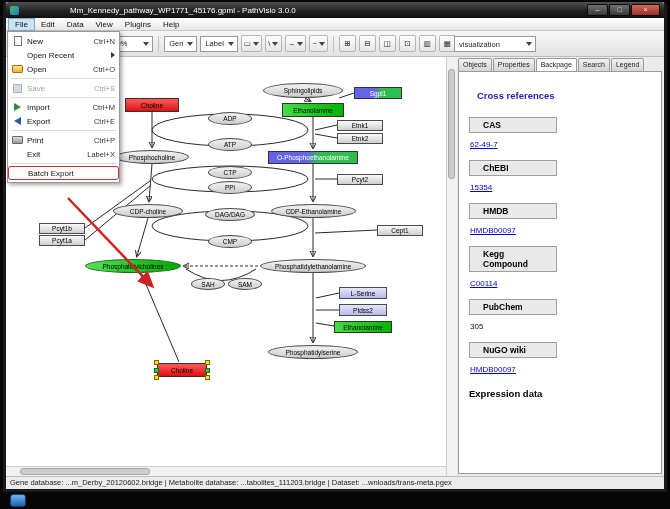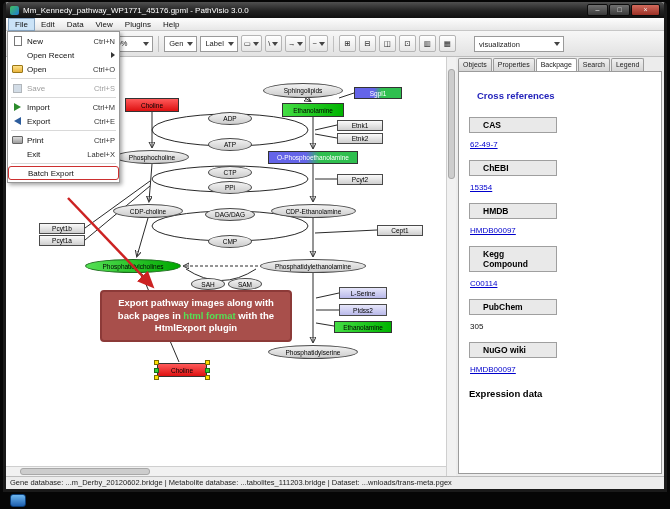--- a/index.html
+++ b/index.html
@@ -5,42 +5,42 @@
   *{margin:0;padding:0;box-sizing:border-box;font-family:"Liberation Sans",sans-serif;}
   html,body{width:670px;height:509px;background:#060606;position:relative;overflow:hidden;}
 
   .window{position:absolute;left:3px;top:2px;width:664px;height:490px;background:#ececec;
     border:3px solid #1a1a1a;border-top:none;border-radius:4px 4px 0 0;}
 
   
   .titlebar{height:16px;background:linear-gradient(#505050,#232323 55%,#101010);display:flex;
     align-items:center;color:#fff;font-size:8px;padding:0 4px;border-radius:3px 3px 0 0;}
   .app-icon{width:9px;height:9px;background:linear-gradient(135deg,#41c05b,#1d7bd4);border-radius:2px;margin-right:4px;flex:none;}
-  .title-text{flex:1;white-space:nowrap;overflow:hidden;}
+  .title-text{flex:1;white-space:nowrap;overflow:hidden;margin-left:47px;}
   .win-btns{display:flex;gap:1px;}
   .win-btn{width:21px;height:12px;background:linear-gradient(#707070,#3a3a3a);border:1px solid #0c0c0c;
     border-radius:2px;color:#eee;font-size:7px;line-height:10px;text-align:center;}
   .win-btn.close{width:29px;background:linear-gradient(#d26a5c,#9c3126);}
 
   
   .menubar{height:13px;background:linear-gradient(#fdfdfd,#e7e7e7);border-bottom:1px solid #c6c6c6;
     display:flex;align-items:center;font-size:8px;color:#111;padding-left:2px;}
   .mb-item{padding:0 6px;height:13px;line-height:13px;}
   .mb-item.active{background:#cbe3f7;border:1px solid #89a7c4;line-height:11px;}
 
   
   .toolbar{height:26px;background:linear-gradient(#f7f7f7,#e2e2e2);border-bottom:1px solid #bdbdbd;
     display:flex;align-items:center;gap:3px;padding:0 4px;position:relative;font-size:7.5px;color:#222;}
   .tsep{width:1px;height:16px;background:#c0c0c0;margin:0 2px;flex:none;}
   .tbtn{height:17px;min-width:17px;display:flex;align-items:center;justify-content:center;border:1px solid #b5b5b5;
     background:linear-gradient(#fff,#e6e6e6);border-radius:2px;gap:2px;padding:0 2px;flex:none;}
   .combo{height:16px;border:1px solid #9a9a9a;background:#fff;display:flex;align-items:center;
     padding:0 3px 0 4px;gap:4px;flex:none;}
   .caret{width:0;height:0;border-left:3px solid transparent;border-right:3px solid transparent;border-top:4px solid #444;flex:none;}
-  .viz-combo{position:absolute;left:468px;top:5px;width:90px;}
+  .viz-combo{position:absolute;left:448px;top:5px;width:82px;}
 
   
   .ic-page{width:9px;height:11px;background:#fff;border:1px solid #777;}
   .ic-folder{width:12px;height:9px;background:linear-gradient(#ffe28a,#e8b33c);border:1px solid #9a7718;border-radius:1px;}
   .ic-save{width:10px;height:10px;background:#9db3c8;border:1px solid #55606b;}
   .ic-save.dim{opacity:.45;}
   .ic-print{width:11px;height:8px;background:linear-gradient(#ddd,#9c9c9c);border:1px solid #666;border-radius:1px;}
   .ic-arrow-r{width:0;height:0;border-top:4px solid transparent;border-bottom:4px solid transparent;border-left:7px solid #2c8c2c;}
   .ic-arrow-l{width:0;height:0;border-top:4px solid transparent;border-bottom:4px solid transparent;border-right:7px solid #2c5c9c;}
   .ic-sub{width:0;height:0;border-top:3px solid transparent;border-bottom:3px solid transparent;border-left:4px solid #333;}
@@ -260,25 +260,20 @@
           <div class="pnode met" style="left: 254px; top: 202px; width: 106px; height: 14px;">Phosphatidylethanolamine</div>
           <div class="pnode met" style="left: 185px; top: 221px; width: 34px; height: 12px;">SAH</div>
           <div class="pnode met" style="left: 222px; top: 221px; width: 34px; height: 12px;">SAM</div>
           <div class="pnode lav" style="left: 333px; top: 230px; width: 48px; height: 12px;">L-Serine</div>
           <div class="pnode lav" style="left: 333px; top: 247px; width: 48px; height: 12px;">Ptdss2</div>
           <div class="pnode grn" style="left: 328px; top: 264px; width: 58px; height: 12px;">Ethanolamine</div>
           <div class="pnode met" style="left: 262px; top: 288px; width: 90px; height: 14px;">Phosphatidylserine</div>
           <div class="pnode red" style="left: 151px; top: 306px; width: 50px; height: 14px;">Choline<span class="hd tl"></span><span class="hd tr"></span><span class="hd bl"></span><span class="hd br"></span><span class="hd g ml"></span><span class="hd g mr"></span></div>
         </div>
 
-      <div class="callout">
-        <span>
-          <span>Export pathway images along with back pages in </span><span class="hl">html format</span><span> with the HtmlExport plugin</span>
-        </span>
-      </div>
     </div>
 
     <div class="vscroll">
       <div class="vthumb"></div>
     </div>
     <div class="hscroll">
       <div class="hthumb"></div>
     </div>
 
     <div class="panel">

